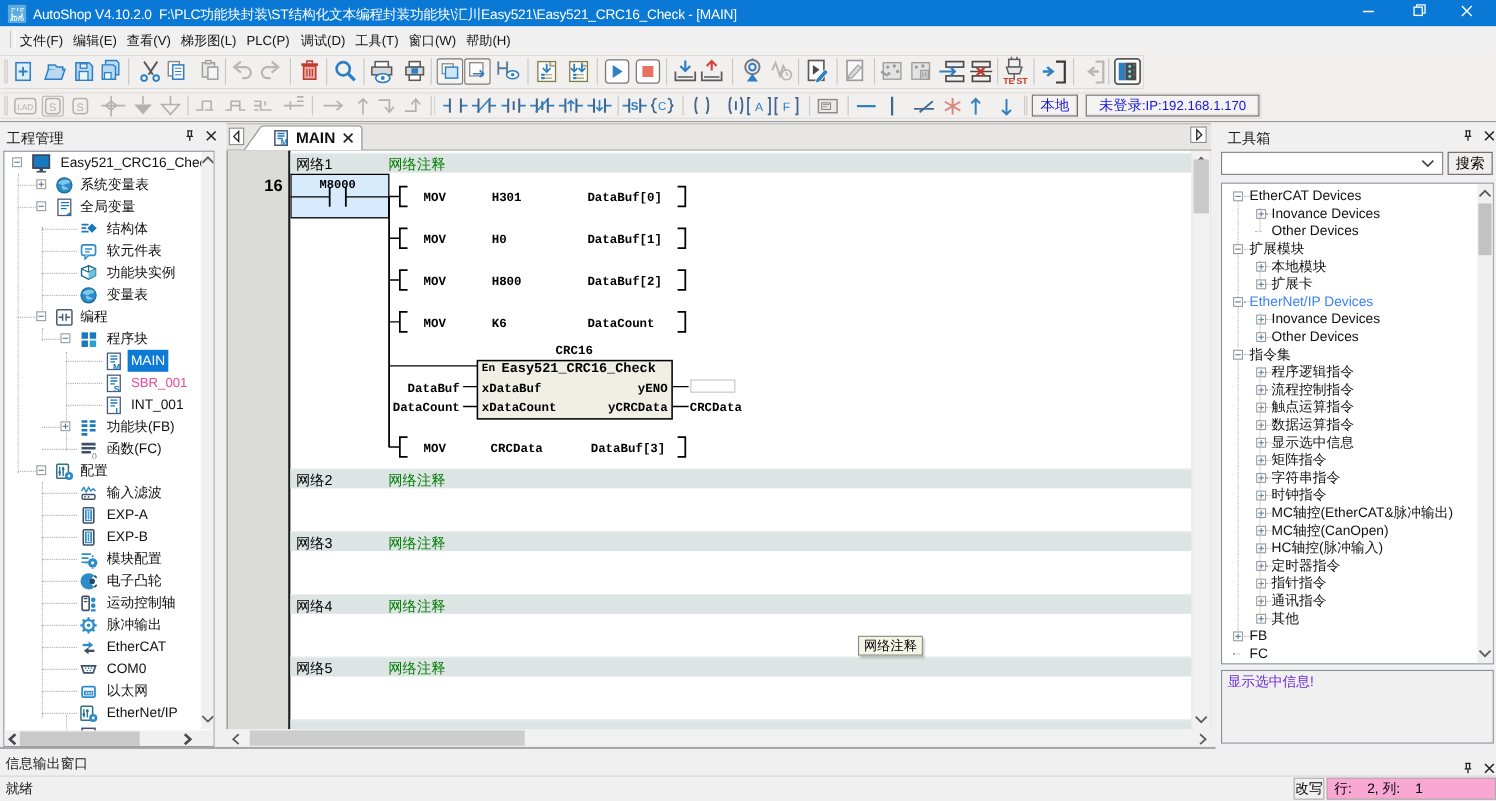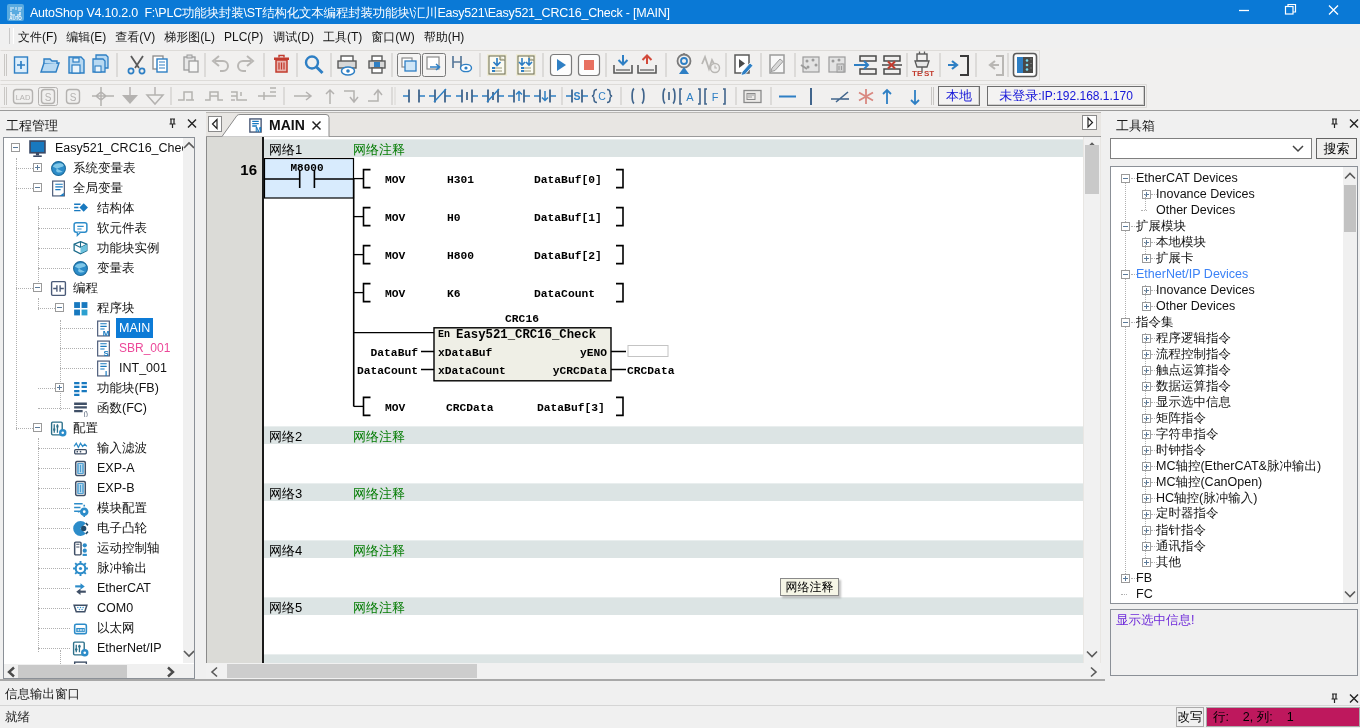--- a/index.html
+++ b/index.html
@@ -733,21 +733,21 @@
       <div class="abs" style="left:40px;top:331px;width:6px;height:1px;border-top:1px dotted #b0b0b0;"></div>
       <div class="abs" style="left:30.5px;top:326.5px;width:9px;height:9px;background:#fff;border:1px solid #9a9a9a;box-sizing:border-box;"></div>
       <div class="abs" style="left:32.5px;top:330.5px;width:5px;height:1px;background:#5a7a9a;"></div>
       <div class="abs" style="left:34.5px;top:328.5px;width:1px;height:5px;background:#5a7a9a;"></div>
       <div class="abs tl" style="left:45px;top:323px;height:16px;line-height:16px;font-size:12.5px;color:#111;">HC轴控(脉冲输入)</div>
       <div class="abs" style="left:34px;top:331px;width:1px;height:16px;border-left:1px dotted #b0b0b0;"></div>
       <div class="abs" style="left:40px;top:347px;width:6px;height:1px;border-top:1px dotted #b0b0b0;"></div>
       <div class="abs" style="left:30.5px;top:342.5px;width:9px;height:9px;background:#fff;border:1px solid #9a9a9a;box-sizing:border-box;"></div>
       <div class="abs" style="left:32.5px;top:346.5px;width:5px;height:1px;background:#5a7a9a;"></div>
       <div class="abs" style="left:34.5px;top:344.5px;width:1px;height:5px;background:#5a7a9a;"></div>
-      <div class="abs tl" style="left:45px;top:339px;height:16px;line-height:16px;font-size:12.5px;color:#111;font-family:Liberation Mono, monospace;">定时器指令</div>
+      <div class="abs tl" style="left:45px;top:339px;height:16px;line-height:16px;font-size:12.5px;color:#111;">定时器指令</div>
       <div class="abs" style="left:34px;top:347px;width:1px;height:16px;border-left:1px dotted #b0b0b0;"></div>
       <div class="abs" style="left:40px;top:363px;width:6px;height:1px;border-top:1px dotted #b0b0b0;"></div>
       <div class="abs" style="left:30.5px;top:358.5px;width:9px;height:9px;background:#fff;border:1px solid #9a9a9a;box-sizing:border-box;"></div>
       <div class="abs" style="left:32.5px;top:362.5px;width:5px;height:1px;background:#5a7a9a;"></div>
       <div class="abs" style="left:34.5px;top:360.5px;width:1px;height:5px;background:#5a7a9a;"></div>
       <div class="abs tl" style="left:45px;top:355px;height:16px;line-height:16px;font-size:12.5px;color:#111;">指针指令</div>
       <div class="abs" style="left:34px;top:363px;width:1px;height:16px;border-left:1px dotted #b0b0b0;"></div>
       <div class="abs" style="left:40px;top:379px;width:6px;height:1px;border-top:1px dotted #b0b0b0;"></div>
       <div class="abs" style="left:30.5px;top:374.5px;width:9px;height:9px;background:#fff;border:1px solid #9a9a9a;box-sizing:border-box;"></div>
       <div class="abs" style="left:32.5px;top:378.5px;width:5px;height:1px;background:#5a7a9a;"></div>
@@ -780,13 +780,13 @@
   </div>
 <div class="abs" style="left:0;top:681px;width:1360px;height:24px;background:#f0f0f0;"></div>
 <div class="abs tl" style="left:5px;top:686px;font-size:12.5px;color:#1a1a1a;">信息输出窗口</div>
 <svg class="abs" style="left:1328px;top:692px" width="32" height="14" viewBox="0 0 32 14">
     <path d="M4,2h5M5,2v5M8,2v5M3.5,7h6M6.5,7v4" stroke="#222" stroke-width="1.2" fill="none"></path>
     <path d="M22,2.5l8,8M30,2.5l-8,8" stroke="#222" stroke-width="1.4"></path>
   </svg>
 <div class="abs" style="left:0;top:705px;width:1360px;height:23px;background:#f0f0f0;border-top:1px solid #d5d5d5;box-sizing:border-box;"></div>
 <div class="abs tl" style="left:5px;top:709px;font-size:12.5px;color:#1a1a1a;">就绪</div>
 <div class="abs" style="left:1176px;top:707px;width:28px;height:20px;background:#f0f0f0;border:1px solid #ababab;box-sizing:border-box;font-size:12.5px;color:#000;text-align:center;line-height:18px;">改写</div>
-<div class="abs tl" style="left:1206px;top:707px;width:154px;height:20px;background:#be185d;border:1px solid #ababab;box-sizing:border-box;font-size:12.5px;color:#000;line-height:18px;"><span style="margin-left:6px">行:&nbsp;&nbsp;&nbsp;&nbsp;2, 列:&nbsp;&nbsp;&nbsp;&nbsp;1</span></div>
+<div class="abs tl" style="left:1206px;top:707px;width:154px;height:20px;background:#f9a8d4;border:1px solid #ababab;box-sizing:border-box;font-size:12.5px;color:#000;line-height:18px;"><span style="margin-left:6px">行:&nbsp;&nbsp;&nbsp;&nbsp;2, 列:&nbsp;&nbsp;&nbsp;&nbsp;1</span></div>
 
 </body></html>

